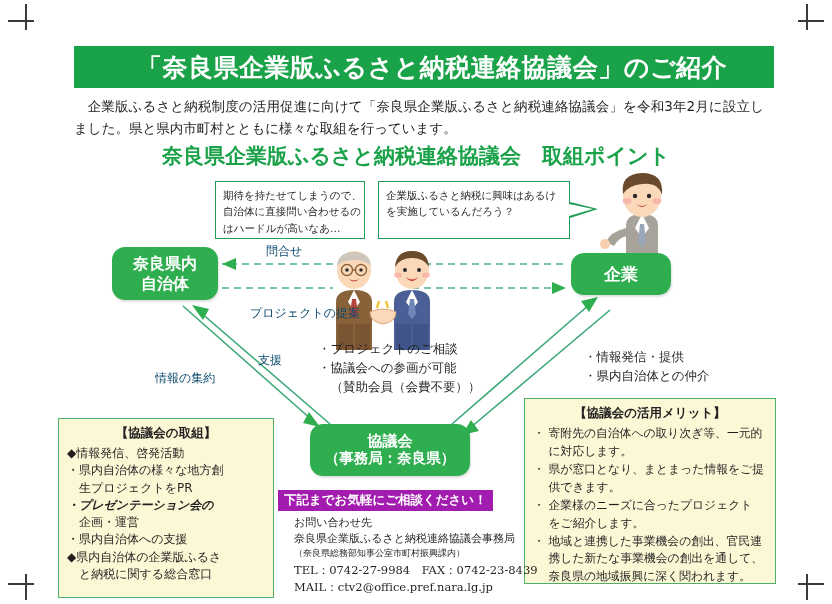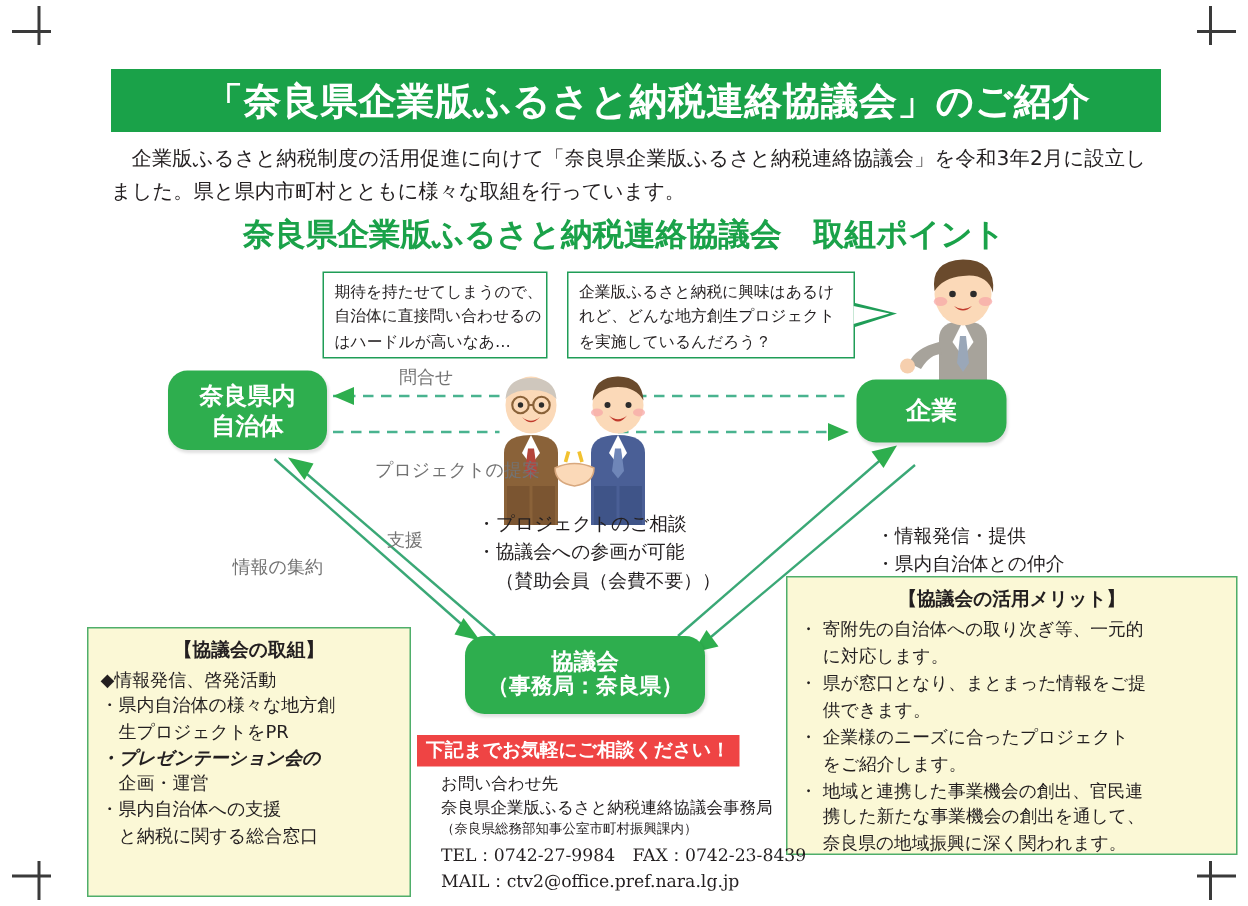--- a/index.html
+++ b/index.html
@@ -65,48 +65,48 @@
   .node span{white-space:nowrap;line-height:1.2;}
   #node-municipality{left:112px;top:247px;width:106px;height:53px;font-size:16px;}
   #node-company{left:571px;top:253px;width:100px;height:42px;font-size:17px;}
   #node-council{left:310px;top:424px;width:160px;height:52px;font-size:15px;}
   #node-council span:last-child{font-size:14.5px;}
 
   
   #arrows{position:absolute;left:0;top:0;width:832px;height:604px;}
 
   
-  .dlabel{position:absolute;font-size:12px;color:#737373;white-space:nowrap;}
+  .dlabel{position:absolute;font-size:12px;color:#0c4a6e;white-space:nowrap;}
   #label-inquiry{left:266px;top:243px;}
   #label-proposal{left:250px;top:305px;text-align:right;}
   #label-support{left:258px;top:352px;}
   #label-aggregate{left:155px;top:370px;}
   .dblock{position:absolute;font-size:12.5px;line-height:1.5;white-space:nowrap;}
   #center-bullets{left:318px;top:340px;}
   #company-bullets{left:584px;top:348px;}
 
   
   .panel{
     position:absolute;background:#fbf8d6;border:1.6px solid #4fae6a;
     box-sizing:border-box;padding:6px 8px;
   }
   .panel .phead{
     text-align:center;font-size:12.5px;font-weight:bold;margin-bottom:3px;
     white-space:nowrap;
   }
   .panel .pline{font-size:12px;line-height:1.44;white-space:nowrap;}
   .panel .pline.b{font-weight:bold;font-style:italic;}
   #panel-activities{left:58px;top:418px;width:216px;height:180px;}
-  #panel-merits{left:524px;top:384px;width:301px;height:186px;}
+  #panel-merits{left:524px;top:398px;width:252px;height:186px;}
   #panel-merits .pline{font-size:11.8px;line-height:1.52;}
 
   
   #contact{position:absolute;left:278px;top:489px;width:238px;}
   #contact .cbar{
-    background:#ef4444;color:#ffffff;font-size:12.5px;font-weight:bold;
+    background:#a21caf;color:#ffffff;font-size:12.5px;font-weight:bold;
     padding:2px 6px;display:inline-block;white-space:nowrap;
   }
   #contact .cline{font-size:11px;line-height:1.38;white-space:nowrap;margin-top:1px;margin-left:16px;}
   #contact .cline.small{font-size:9px;}
   #contact .cline.mono{font-family:"DejaVu Serif","Liberation Serif",serif;font-size:11.5px;}
   #contact .cline.jp{font-family:"DejaVu Sans","Liberation Sans",sans-serif;}
 
   
   .illus{position:absolute;}
 </style>
@@ -163,21 +163,20 @@
   <polygon points="462,435 479,431 471,420" fill="#2eae4e"></polygon>
 </svg>
 
 <div class="bubble" id="bubble-left">
   <div>期待を持たせてしまうので、</div>
   <div>自治体に直接問い合わせるの</div>
   <div>はハードルが高いなあ…</div>
 </div>
 <div class="bubble" id="bubble-right">
   <div>企業版ふるさと納税に興味はあるけ</div>
-  <div>れど、どんな地方創生プロジェクト</div>
   <div>を実施しているんだろう？</div>
 </div>
 <div class="bubble-tail"></div>
 
 <svg class="illus" style="left:596px;top:168px;" width="92" height="96" viewBox="0 0 92 96">
   <path d="M30 88 L30 58 Q30 46 46 46 Q62 46 62 58 L62 88 Z" fill="#a7a39b"></path>
   <path d="M46 46 L39 60 L46 70 L53 60 Z" fill="#ffffff"></path>
   <path d="M44 56 L48 56 L50 74 L46 80 L42 74 Z" fill="#9aa7b8"></path>
   <path d="M30 60 Q14 64 10 74 L18 78 Q24 68 32 68 Z" fill="#a7a39b"></path>
   <circle cx="9" cy="76" r="5" fill="#f6cfae"></circle>
@@ -254,20 +253,21 @@
 
 <div class="panel" id="panel-activities">
   <div class="phead">【協議会の取組】</div>
   <div>
       <div class="pline">◆情報発信、啓発活動</div>
       <div class="pline">・県内自治体の様々な地方創</div>
       <div class="pline">　生プロジェクトをPR</div>
       <div class="pline b">・プレゼンテーション会の</div>
       <div class="pline">　企画・運営</div>
       <div class="pline">・県内自治体への支援</div>
+      <div class="pline">◆県内自治体の企業版ふるさ</div>
       <div class="pline">　と納税に関する総合窓口</div>
     </div>
 </div>
 
 <div class="panel" id="panel-merits">
   <div class="phead">【協議会の活用メリット】</div>
   <div>
       <div class="pline">・ 寄附先の自治体への取り次ぎ等、一元的</div>
       <div class="pline">　 に対応します。</div>
       <div class="pline">・ 県が窓口となり、まとまった情報をご提</div>

